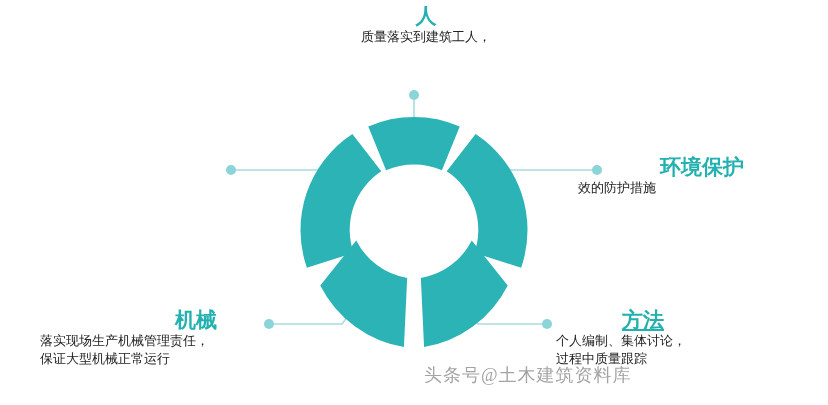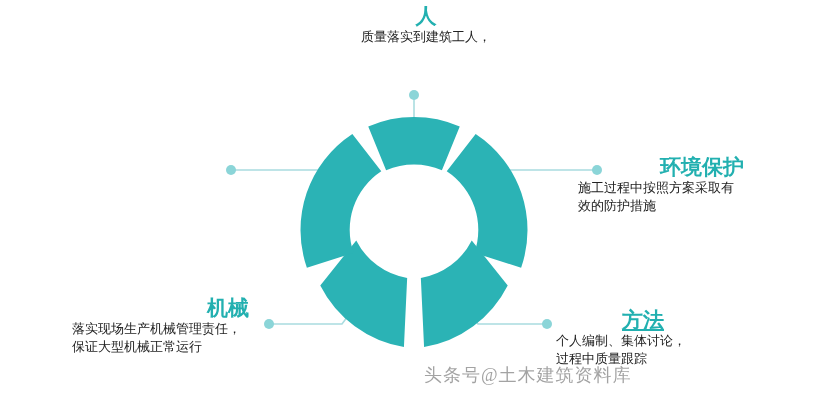--- a/index.html
+++ b/index.html
@@ -72,24 +72,23 @@
     width: 250px;
     text-align: left;
   }
   .callout-environment .callout-title {
     text-align: left;
     padding-left: 82px;
   }
 
   .callout-machinery {
     left: 40px;
-    top: 296px;
+    top: 308px;
     width: 260px;
     text-align: left;
-    margin-left: 32px;
   }
   .callout-machinery .callout-title {
     text-align: center;
     padding-left: 52px;
   }
 
   .callout-method {
     left: 556px;
     top: 308px;
     width: 270px;
@@ -154,21 +153,20 @@
   </svg>
 
   <div class="callout callout-people">
     <div class="callout-title">人</div>
     <div class="callout-body">质量落实到建筑工人，</div>
   </div>
 
 
   <div class="callout callout-environment">
     <div class="callout-title">环境保护</div>
-    <div class="callout-body">施工过程中按照方案采取有</div>
     <div class="callout-body">效的防护措施</div>
   </div>
 
   <div class="callout callout-machinery">
     <div class="callout-title">机械</div>
     <div class="callout-body">落实现场生产机械管理责任，</div>
     <div class="callout-body">保证大型机械正常运行</div>
   </div>
 
   <div class="callout callout-method">

